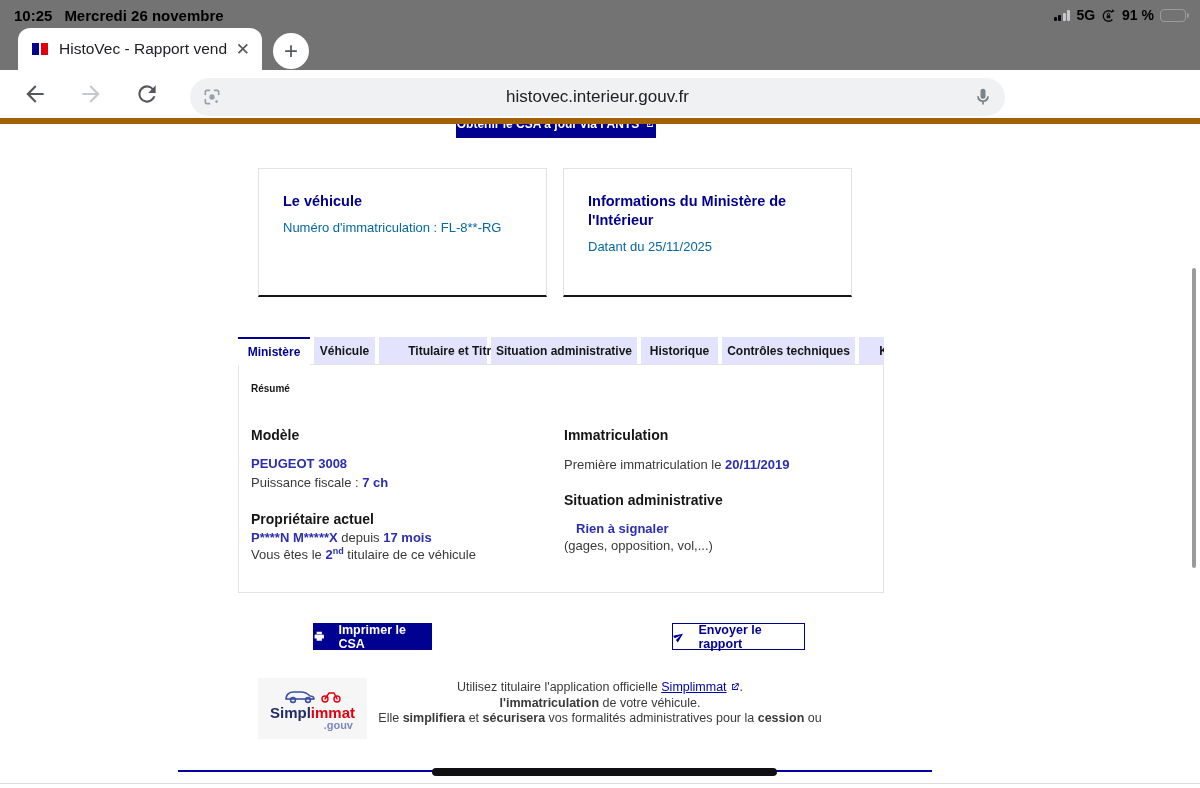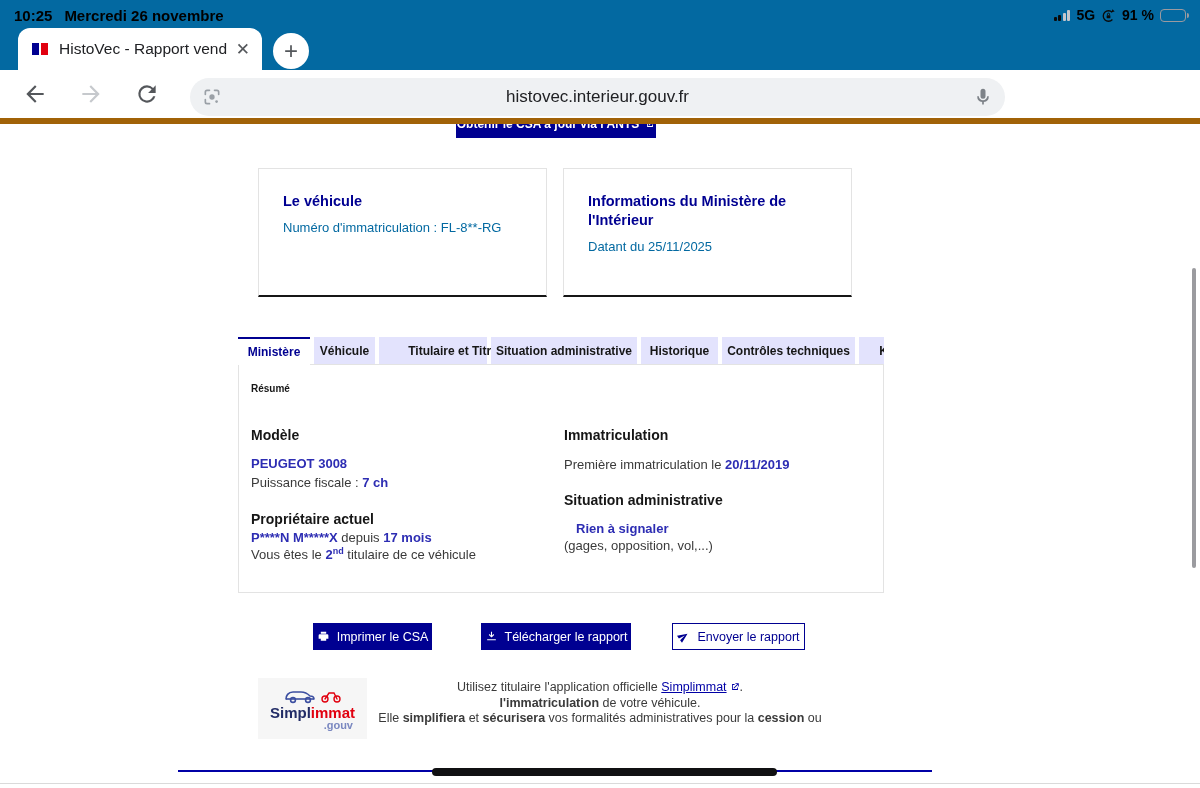--- a/index.html
+++ b/index.html
@@ -1,20 +1,20 @@
 <!DOCTYPE html>
 <html><head>
 <meta charset="utf-8">
 <style>
   * { margin:0; padding:0; box-sizing:border-box; }
   html,body { width:1200px; height:788px; }
   body { font-family:"Liberation Sans", sans-serif; background:#fff; position:relative; overflow:hidden; }
 
   
-  .chrome-top { position:absolute; left:0; top:0; width:1200px; height:70px; background:#0369a1; }
+  .chrome-top { position:absolute; left:0; top:0; width:1200px; height:70px; background:#737373; }
   .status-bar { position:absolute; left:0; top:0; width:1200px; height:28px; display:flex; align-items:center; justify-content:space-between; padding:2px 14px 0 14px; }
   .status-left { display:flex; gap:12px; font-size:15px; font-weight:700; color:#000; }
   .status-right { display:flex; align-items:center; gap:6px; font-size:14px; font-weight:600; color:#000; }
   .sig-bars { display:flex; align-items:flex-end; gap:1.5px; height:11px; }
   .sig-bars i { width:3px; border-radius:1px; background:#0a0a0a; display:block; }
   .sig-bars i:nth-child(1){height:4px;} .sig-bars i:nth-child(2){height:6px;}
   .sig-bars i:nth-child(3){height:8px; background:#c7c7cc;} .sig-bars i:nth-child(4){height:11px; background:#c7c7cc;}
   .battery { position:relative; width:26px; height:13px; border:1px solid #9a9aa0; border-radius:4px; padding:1.5px; }
   .battery .fill { height:100%; width:88%; background:#0a0a0a; border-radius:2px; }
   .battery .tip { position:absolute; right:-3.5px; top:3.5px; width:2px; height:5px; background:#9a9aa0; border-radius:0 2px 2px 0; }
@@ -58,21 +58,21 @@
   .w0{width:72px;} .w1{width:61px;} .w2{width:108px;padding-left:40px;} .w3{width:146px;} .w4{width:77px;} .w5{width:133px;} .w6{width:110px;}
 
   .panel { position:absolute; left:238px; top:240px; width:646px; height:229px; border:1px solid #e3e3e3; background:#fff; }
   .panel .abs { position:absolute; }
   .h-resume { left:12px; top:18px; font-size:10px; font-weight:700; color:#161616; }
   .h-sec { font-size:14px; font-weight:700; color:#161616; }
   .t-body { font-size:13px; color:#3a3a3a; }
   .t-blue-b { color:#2d2db3; font-weight:700; }
   sup { font-size:9px; }
 
-  .action-btn { position:absolute; top:499px; height:27px; display:flex; align-items:center; justify-content:center; gap:7px; font-size:12.5px; font-weight:400; }
+  .action-btn { position:absolute; top:499px; height:27px; display:flex; align-items:center; justify-content:center; gap:13px; font-size:12.5px; font-weight:700; }
   .action-btn svg { width:13px; height:13px; }
   .filled { background:#000091; color:#fff; }
   .outline { background:#fff; color:#000091; border:1px solid #000091; }
   .btn-print { left:313px; width:119px; }
   .btn-download { left:481px; width:150px; }
   .btn-send { left:672px; width:133px; }
 
   .promo-logo { position:absolute; left:258px; top:554px; width:109px; height:61px; background:#f6f6f6; display:flex; flex-direction:column; align-items:center; justify-content:center; }
   .logo-vehicles { display:flex; align-items:center; gap:3px; height:20px; }
   .logo-word { font-size:15px; font-weight:800; line-height:14px; }
@@ -218,26 +218,20 @@
     <div class="abs t-blue-b" style="left:337px; top:156px; font-size:13px;">Rien à signaler</div>
     <div class="abs t-body" style="left:325px; top:173px;">(gages, opposition, vol,...)</div>
   </div>
 
   <div class="action-btn filled btn-print">
     <svg viewBox="0 0 24 24" fill="currentColor">
         <path d="M7 3h10v4H7zM5 8h14a2 2 0 0 1 2 2v6h-4v4H7v-4H3v-6a2 2 0 0 1 2-2zm4 9h6v3H9z"></path>
       </svg>
     <span>Imprimer le CSA</span>
   </div>
-  <div class="action-btn filled btn-download">
-    <svg viewBox="0 0 24 24" fill="currentColor">
-        <path d="M11 3h2v7.2l2.6-2.6L17 9l-5 5-5-5 1.4-1.4L11 10.2zM4 17h16v2H4z"></path>
-      </svg>
-    <span>Télécharger le rapport</span>
-  </div>
   <div class="action-btn outline btn-send">
     <svg viewBox="0 0 24 24" fill="currentColor" style="transform:rotate(-35deg);">
         <path d="M3 20l18-8L3 4v6l12 2-12 2z"></path>
       </svg>
     <span>Envoyer le rapport</span>
   </div>
 
   <div class="promo-logo">
     <span class="logo-vehicles">
       <svg width="34" height="16" viewBox="0 0 34 16" fill="none" stroke="#3b4ea0" stroke-width="1.6">

